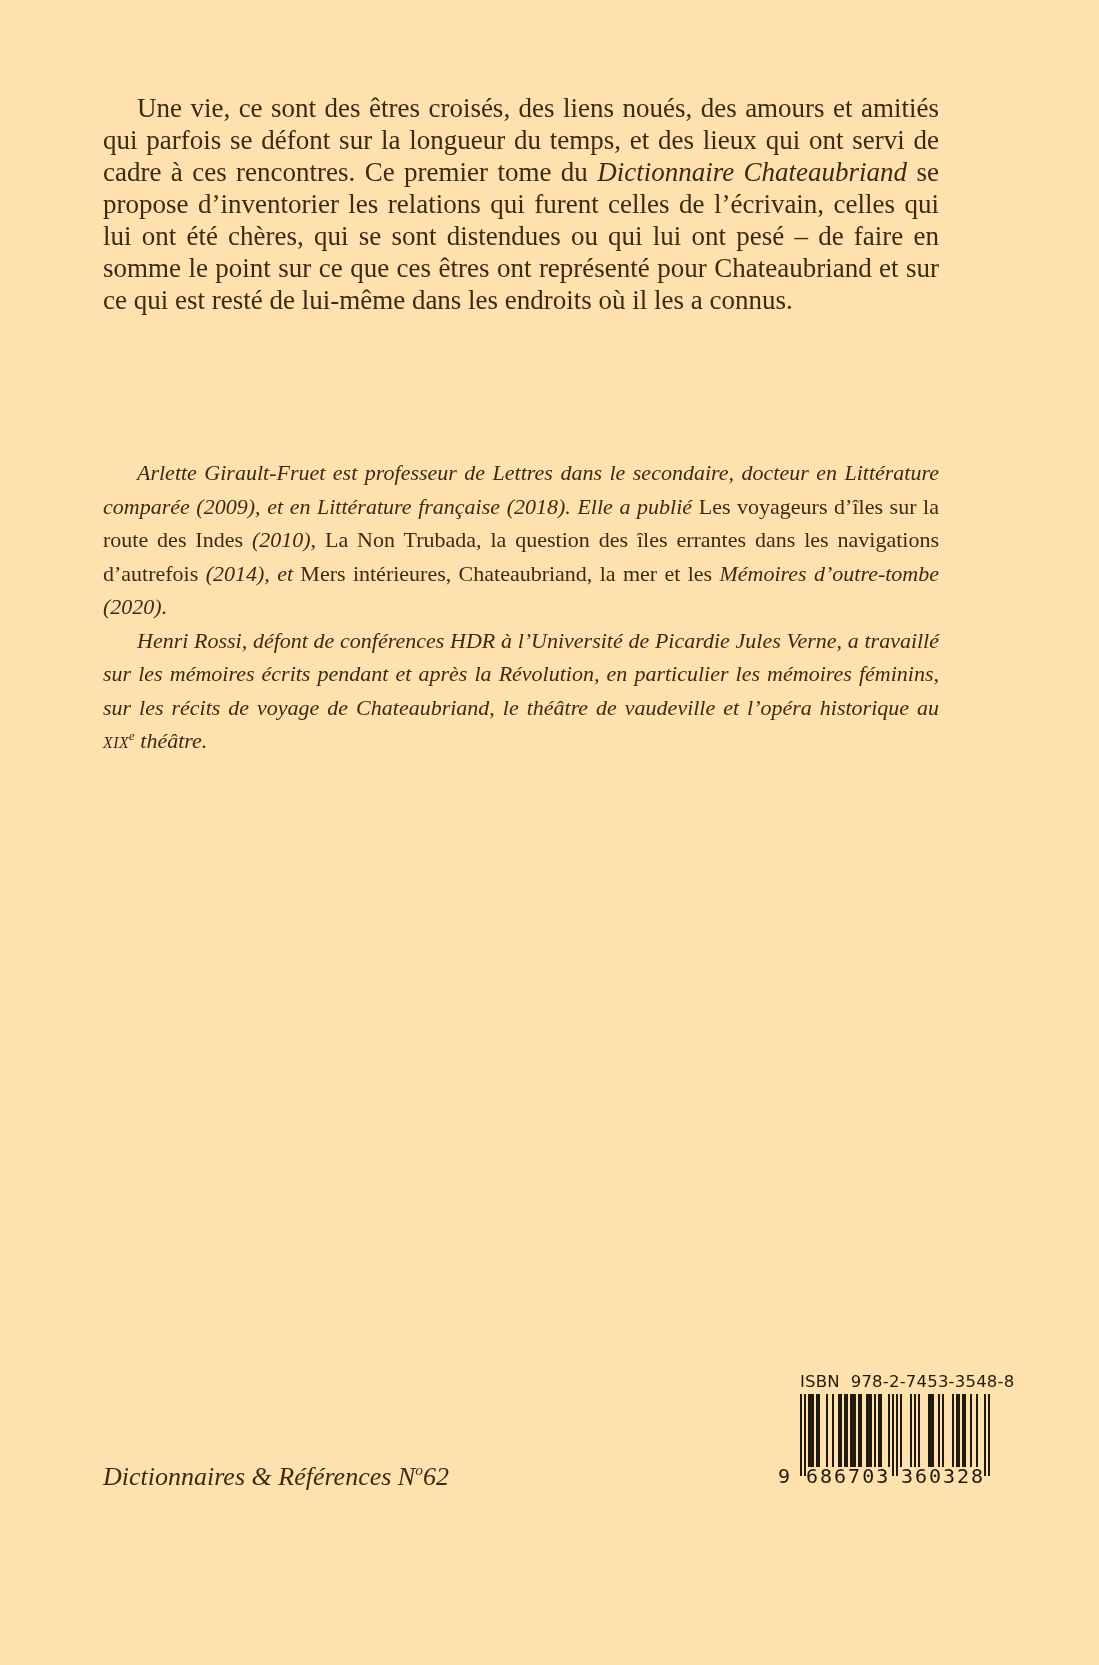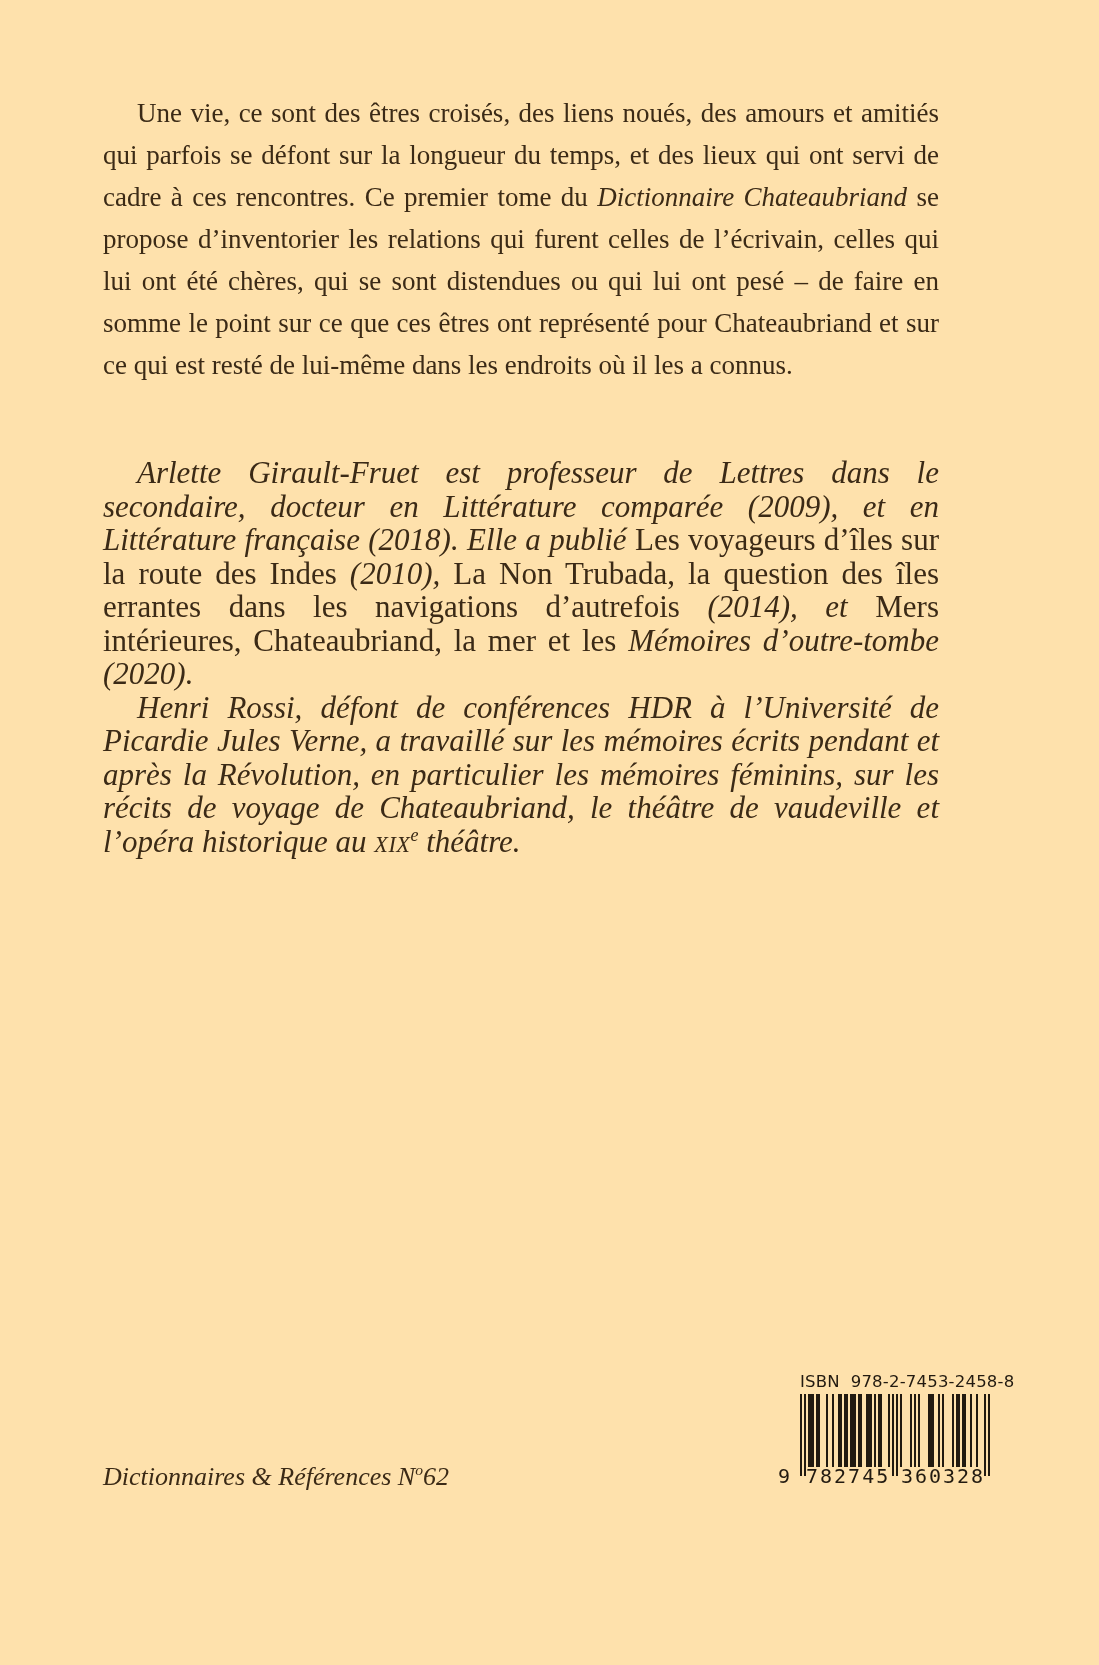--- a/index.html
+++ b/index.html
@@ -16,31 +16,31 @@
     overflow: hidden;
   }
   .abs { position: absolute; }
 
   
   .synopsis {
     left: 103px;
     top: 92px;
     width: 836px;
     font-size: 27px;
-    line-height: 42px;
+    line-height: 32px;
     text-align: justify;
   }
   .synopsis p { margin: 0; text-indent: 34px; }
 
   
   .bios {
     left: 103px;
     top: 456px;
     width: 836px;
-    font-size: 31px;
+    font-size: 22px;
     line-height: 33.5px;
     text-align: justify;
     font-style: italic;
   }
   .bios p { margin: 0; text-indent: 34px; }
   .roman { font-style: normal; }
   .italic { font-style: italic; }
   .smallcaps { font-size: 0.72em; letter-spacing: 0.5px; }
   sup.ord { font-size: 0.58em; vertical-align: super; line-height: 0; }
 
@@ -109,20 +109,20 @@
 </div>
 
 <div class="abs bios">
   <p><span>Arlette Girault-Fruet est professeur de Lettres dans le secondaire, docteur en Littérature comparée (2009), et en Littérature française (2018). Elle a publié </span><span class="roman">Les voyageurs d’îles sur la route des Indes</span><span> (2010), </span><span class="roman">La Non Trubada, la question des îles errantes dans les navigations d’autrefois</span><span> (2014), et </span><span class="roman">Mers intérieures, Chateaubriand, la mer et les </span><span class="italic">Mémoires d’outre-tombe</span><span> (2020).</span></p>
   <p><span>Henri Rossi, défont de conférences HDR à l’Université de Picardie Jules Verne, a travaillé sur les mémoires écrits pendant et après la Révolution, en particulier les mémoires féminins, sur les récits de voyage de Chateaubriand, le théâtre de vaudeville et l’opéra historique au </span><span class="smallcaps">XIX</span><sup class="ord">e</sup><span> théâtre.</span></p>
 </div>
 
 <div class="abs series-label"><span>Dictionnaires &amp; Références N</span><sup>o</sup><span class="series-number">62</span></div>
 
 <div class="abs barcode-block">
-  <div class="isbn-label">ISBN  978-2-7453-2458-8</div>
+  <div class="isbn-label">ISBN  978-2-7453-3548-8</div>
   <div class="bars-wrapper">
     <span id="bc-bars"><span class="bc-module on guard"></span><span class="bc-module guard"></span><span class="bc-module on guard"></span><span class="bc-module"></span><span class="bc-module on"></span><span class="bc-module on"></span><span class="bc-module on"></span><span class="bc-module"></span><span class="bc-module on"></span><span class="bc-module on"></span><span class="bc-module"></span><span class="bc-module"></span><span class="bc-module"></span><span class="bc-module on"></span><span class="bc-module"></span><span class="bc-module"></span><span class="bc-module on"></span><span class="bc-module"></span><span class="bc-module"></span><span class="bc-module on"></span><span class="bc-module on"></span><span class="bc-module"></span><span class="bc-module on"></span><span class="bc-module on"></span><span class="bc-module"></span><span class="bc-module on"></span><span class="bc-module on"></span><span class="bc-module on"></span><span class="bc-module"></span><span class="bc-module on"></span><span class="bc-module on"></span><span class="bc-module"></span><span class="bc-module"></span><span class="bc-module on"></span><span class="bc-module on"></span><span class="bc-module on"></span><span class="bc-module"></span><span class="bc-module on"></span><span class="bc-module"></span><span class="bc-module on"></span><span class="bc-module on"></span><span class="bc-module"></span><span class="bc-module"></span><span class="bc-module"></span><span class="bc-module on"></span><span class="bc-module guard"></span><span class="bc-module on guard"></span><span class="bc-module guard"></span><span class="bc-module on guard"></span><span class="bc-module guard"></span><span class="bc-module on"></span><span class="bc-module"></span><span class="bc-module"></span><span class="bc-module"></span><span class="bc-module"></span><span class="bc-module on"></span><span class="bc-module"></span><span class="bc-module on"></span><span class="bc-module"></span><span class="bc-module on"></span><span class="bc-module"></span><span class="bc-module"></span><span class="bc-module"></span><span class="bc-module"></span><span class="bc-module on"></span><span class="bc-module on"></span><span class="bc-module on"></span><span class="bc-module"></span><span class="bc-module"></span><span class="bc-module on"></span><span class="bc-module"></span><span class="bc-module on"></span><span class="bc-module"></span><span class="bc-module"></span><span class="bc-module"></span><span class="bc-module"></span><span class="bc-module on"></span><span class="bc-module"></span><span class="bc-module on"></span><span class="bc-module on"></span><span class="bc-module"></span><span class="bc-module on"></span><span class="bc-module on"></span><span class="bc-module"></span><span class="bc-module"></span><span class="bc-module on"></span><span class="bc-module"></span><span class="bc-module"></span><span class="bc-module on"></span><span class="bc-module"></span><span class="bc-module"></span><span class="bc-module"></span><span class="bc-module on guard"></span><span class="bc-module guard"></span><span class="bc-module on guard"></span></span>
     <span class="bc-digit bc-lead">9</span>
-    <span class="bc-digit bc-group1">782745</span>
+    <span class="bc-digit bc-group1">686703</span>
     <span class="bc-digit bc-group2">360328</span>
   </div>
 </div>
 
 </body></html>

